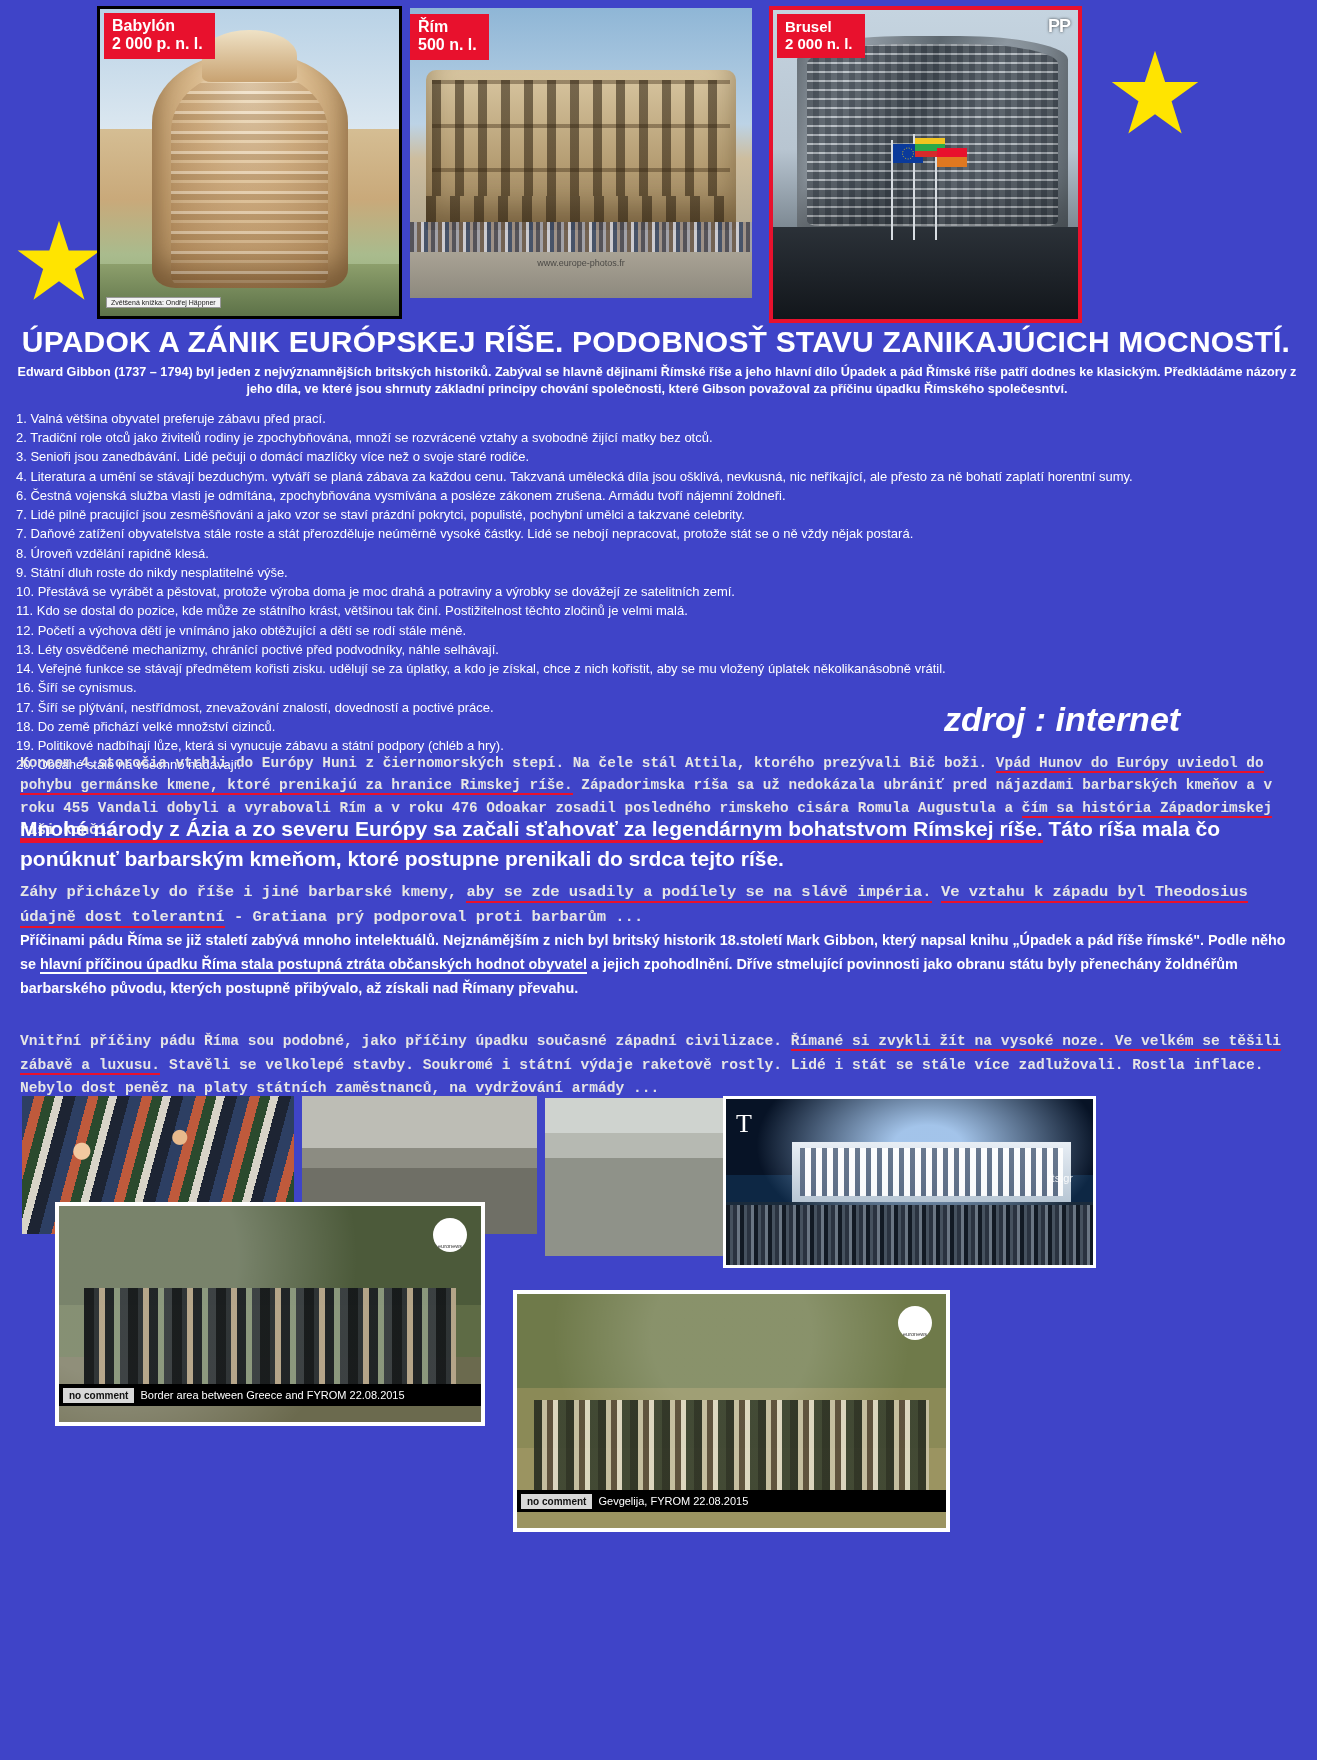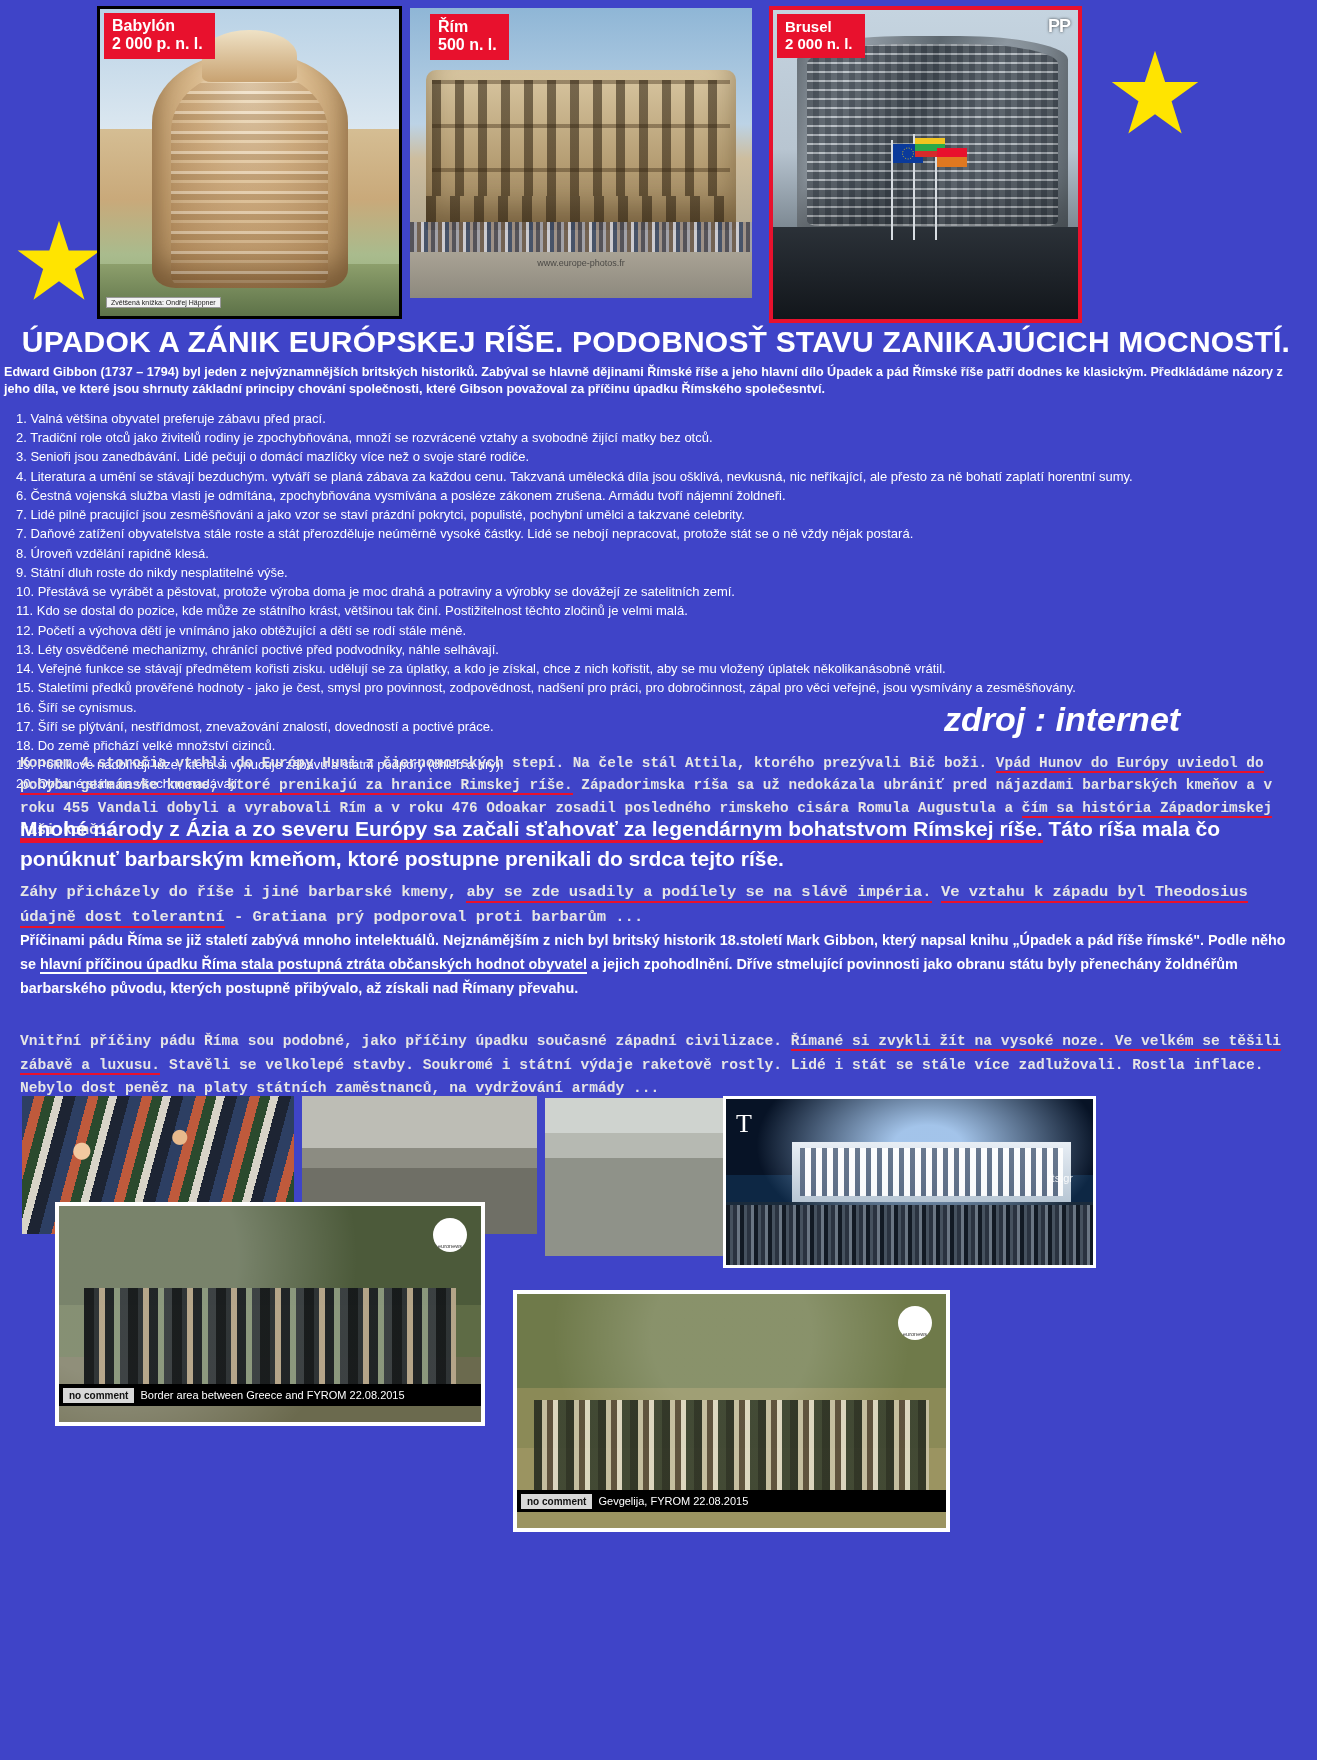--- a/index.html
+++ b/index.html
@@ -63,21 +63,21 @@
     position:absolute; left:6px; bottom:8px;
     background:#f2f2f2; color:#222; font-size:7px; padding:1px 4px;
     border:1px solid #999; z-index:6;
   }
 
   
   #pic-rome {
     left:410px; top:8px; width:342px; height:290px;
     background:linear-gradient(#8fb6d6 0%, #bcd3e6 40%, #cdbd9e 52%, #9a9484 100%);
   }
-  #pic-rome .caption { font-size:16px; top:6px; left:0;margin-left:20px; }
+  #pic-rome .caption { font-size:16px; top:6px; left:0; }
   .colosseum {
     position:absolute; left:16px; right:16px; top:62px; height:160px;
     background:linear-gradient(#d9c7a2,#b49c72 60%,#9c8560);
     border-radius:10px 10px 4px 4px;
     box-shadow:inset 0 -22px 30px rgba(70,50,20,.45);
   }
   .colosseum::before{
     content:""; position:absolute; inset:10px 6px 34px 6px;
     background:
       repeating-linear-gradient(to right, rgba(40,28,12,.55) 0 9px, rgba(0,0,0,0) 9px 23px),
@@ -127,21 +127,21 @@
   
   #headline{
     position:absolute; left:6px; top:325px; width:1300px;
     color:#ffffff; font-weight:bold; font-size:30px;
     letter-spacing:.2px; white-space:nowrap;text-align:center;
   }
 
   
   #intro{
     position:absolute; left:4px; top:364px; width:1306px;
-    color:#ffffff; font-size:12.6px; font-weight:bold; line-height:1.35;
+    color:#ffffff; font-size:12.6px; font-weight:bold; line-height:1.35;text-align:center;
   }
 
   
   #sym-list{
     position:absolute; left:16px; top:409px; width:1290px;
     color:#ffffff; font-size:13px; line-height:1.48;
   }
   #sym-list div{ white-space:nowrap; overflow:hidden; }
 
   
@@ -305,21 +305,20 @@
     <div>6. Čestná vojenská služba vlasti je odmítána, zpochybňována vysmívána a posléze zákonem zrušena. Armádu tvoří nájemní žoldneři.</div>
     <div>7. Lidé pilně pracující jsou zesměšňováni a jako vzor se staví prázdní pokrytci, populisté, pochybní umělci a takzvané celebrity.</div>
     <div>7. Daňové zatížení obyvatelstva stále roste a stát přerozděluje neúměrně vysoké částky. Lidé se nebojí nepracovat, protože stát se o ně vždy nějak postará.</div>
     <div>8. Úroveň vzdělání rapidně klesá.</div>
     <div>9. Státní dluh roste do nikdy nesplatitelné výše.</div>
     <div>10. Přestává se vyrábět a pěstovat, protože výroba doma je moc drahá a potraviny a výrobky se dovážejí ze satelitních zemí.</div>
     <div>11. Kdo se dostal do pozice, kde může ze státního krást, většinou tak činí. Postižitelnost těchto zločinů je velmi malá.</div>
     <div>12. Početí a výchova dětí je vnímáno jako obtěžující a dětí se rodí stále méně.</div>
     <div>13. Léty osvědčené mechanizmy, chránící poctivé před podvodníky, náhle selhávají.</div>
     <div>14. Veřejné funkce se stávají předmětem kořisti zisku. udělují se za úplatky, a kdo je získal, chce z nich kořistit, aby se mu vložený úplatek několikanásobně vrátil.</div>
-    <div>15. Staletími předků prověřené hodnoty - jako je čest, smysl pro povinnost, zodpovědnost, nadšení pro práci, pro dobročinnost, zápal pro věci veřejné, jsou vysmívány a zesměšňovány.</div>
     <div>16. Šíří se cynismus.</div>
     <div>17. Šíří se plýtvání, nestřídmost, znevažování znalostí, dovedností a poctivé práce.</div>
     <div>18. Do země přichází velké množství cizinců.</div>
     <div>19. Politikové nadbíhají lůze, která si vynucuje zábavu a státní podpory (chléb a hry).</div>
     <div>20. Občané stále na všechno nadávají.</div>
   </div>
 
 <div id="zdroj">zdroj : internet</div>
 
 <div class="ytext" id="yellow1"><span>Koncom 4.storočia vtrhli do Európy Huni z čiernomorských stepí.  Na čele stál Attila, ktorého prezývali Bič boži. </span><span class="u">Vpád Hunov do Európy uviedol do pohybu germánske kmene, ktoré prenikajú za hranice Rimskej ríše.</span><span> Západorimska ríša sa už nedokázala ubrániť pred nájazdami barbarských kmeňov a v roku 455 Vandali dobyli a vyrabovali Rím a v roku 476 Odoakar zosadil posledného rimskeho cisára Romula Augustula a </span><span class="u">čím sa história Západorimskej ríši končí.</span></div>

